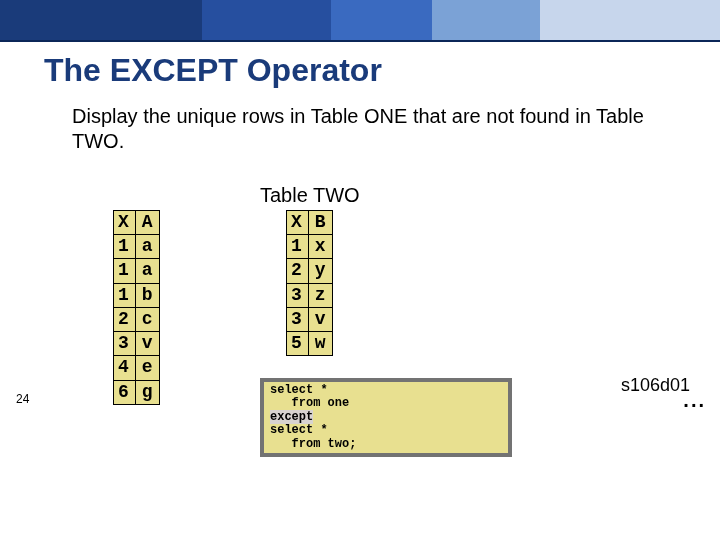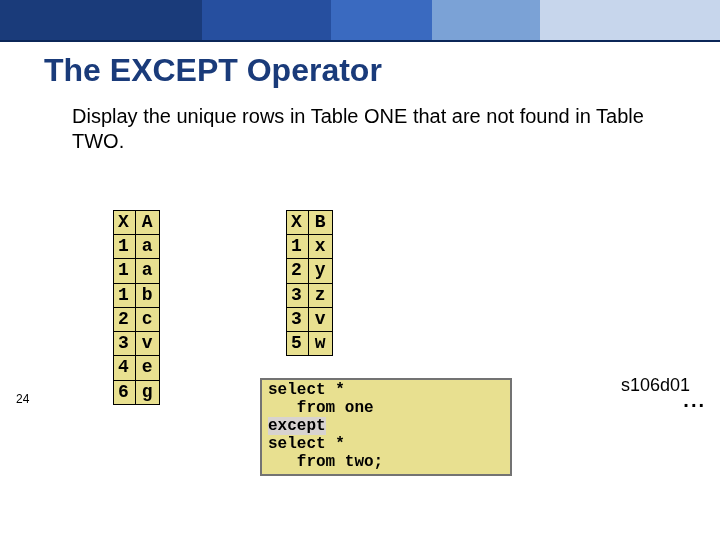--- a/index.html
+++ b/index.html
@@ -14,36 +14,37 @@
   .tlabel.one { position: absolute; left: 90px; top: 184px; }
   .tlabel.two { position: absolute; left: 260px; top: 184px; }
 
   table.data { position: absolute; border-collapse: collapse; background: #000; }
   table.data td { background: #e8e090; border: 1px solid #000; font-family: "Courier New", monospace; font-size: 18px; font-weight: bold; padding: 1px 6px 1px 4px; min-width: 20px; line-height: 1.18; }
   table.data td.col0 { text-align: right; padding-right: 6px; }
   table.data td.col1 { text-align: left; padding-left: 6px; }
   table.one { left: 113px; top: 210px; }
   table.two { left: 286px; top: 210px; }
 
-  .sqlbox { position: absolute; left: 260px; top: 378px; width: 252px; background: #e8e090; border: 2px solid #737373; font-family: "Courier New", monospace; font-size: 16px; font-weight: bold; line-height: 1.12; padding: 2px 6px 2px 6px; white-space: pre; }
+  .sqlbox { position: absolute; left: 260px; top: 378px; width: 252px; background: #e8e090; border: 4px solid #737373; font-family: "Courier New", monospace; font-size: 12px; font-weight: bold; line-height: 1.12; padding: 2px 6px 2px 6px; white-space: pre; }
   .sqlbox .hl { background: #d8d3d0; }
 
   .pagenum { position: absolute; left: 16px; bottom: 18px; font-size: 12px; color: #000; }
   .sid { position: absolute; right: 30px; bottom: 28px; font-size: 18px; color: #000; }
   .dots { position: absolute; right: 14px; bottom: 12px; font-size: 20px; font-weight: bold; letter-spacing: 2px; color: #000; }
 </style>
 </head>
 <body>
 
 <div class="slide">
   <div class="topbanner"></div>
 
   <div class="title">The EXCEPT Operator</div>
   <div class="desc">Display the unique rows in Table ONE that are not found in Table TWO.</div>
 
+  <div class="tlabel two">Table TWO</div>
 
   <table class="data one">
     <tbody>
         <tr>
           <td class="col0">X</td>
           <td class="col1">A</td>
         </tr>
     <tr>
           <td class="col0">1</td>
           <td class="col1">a</td>

